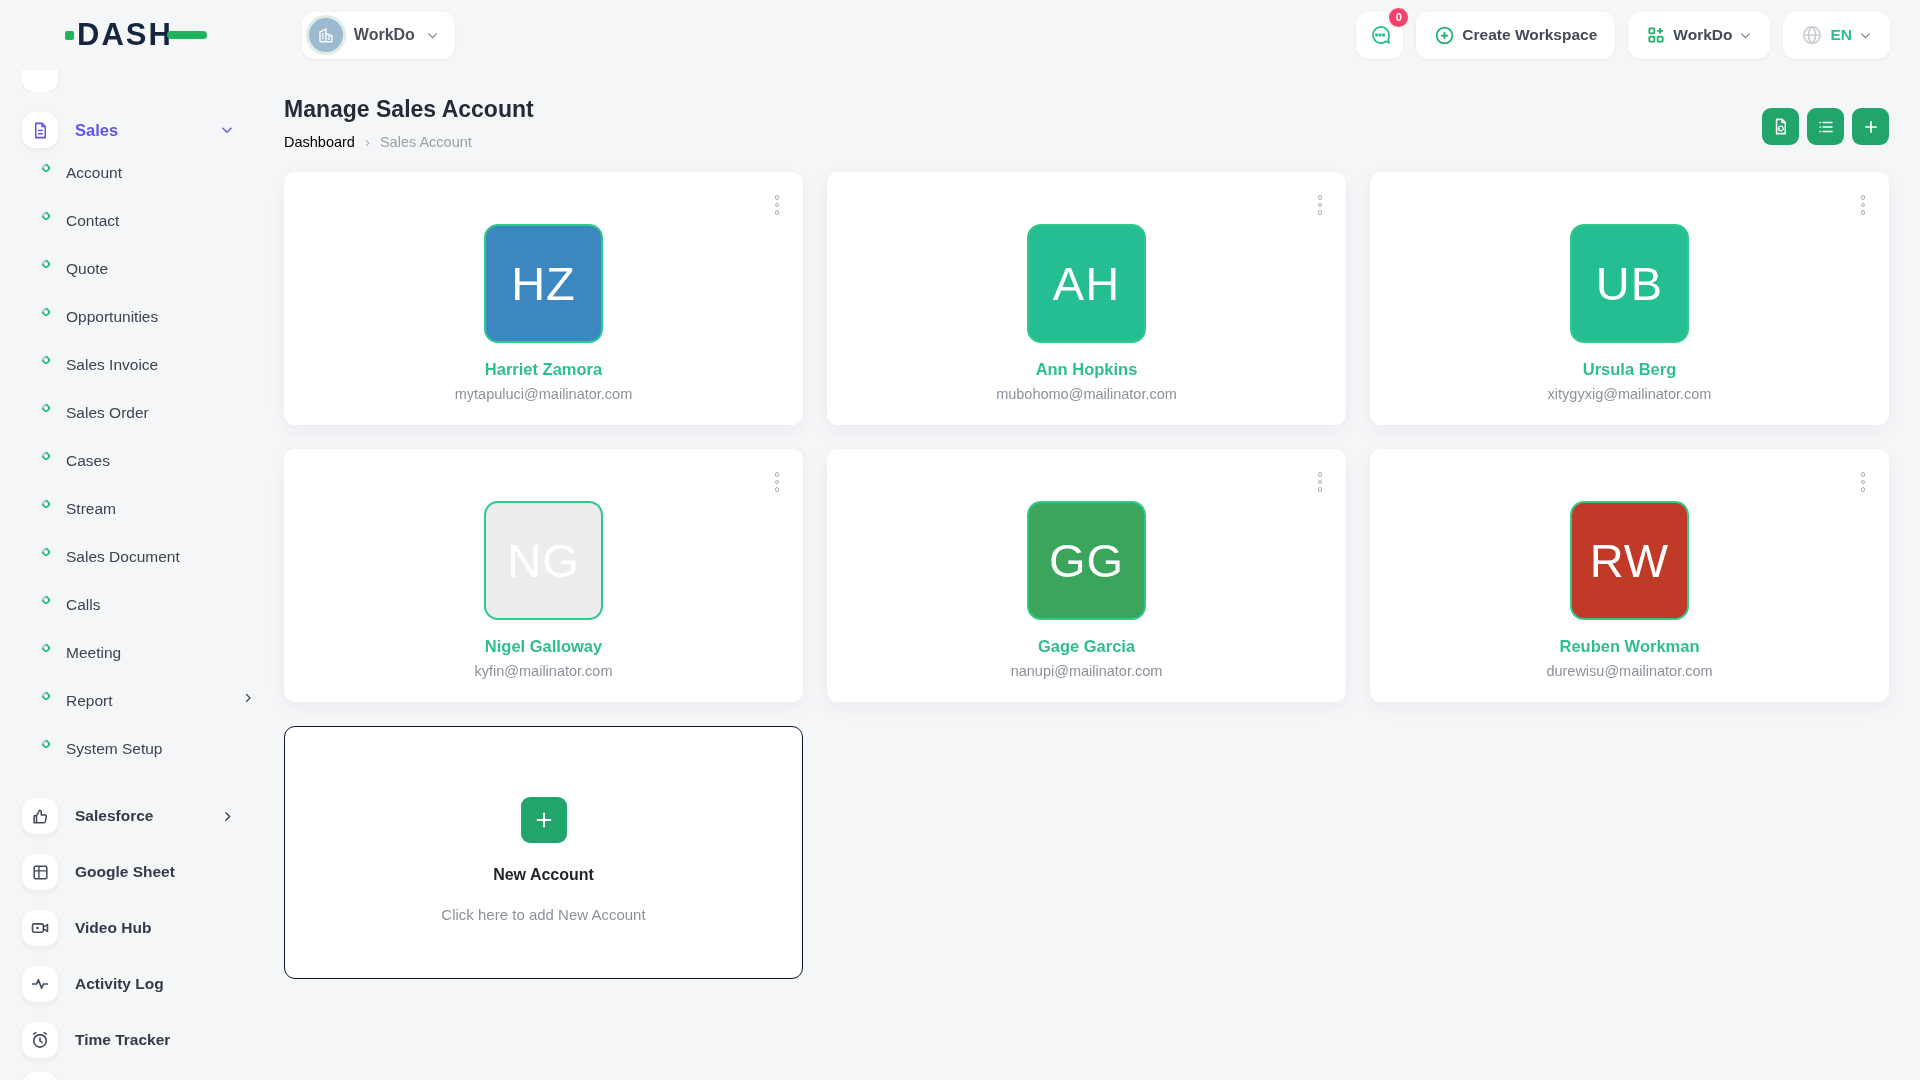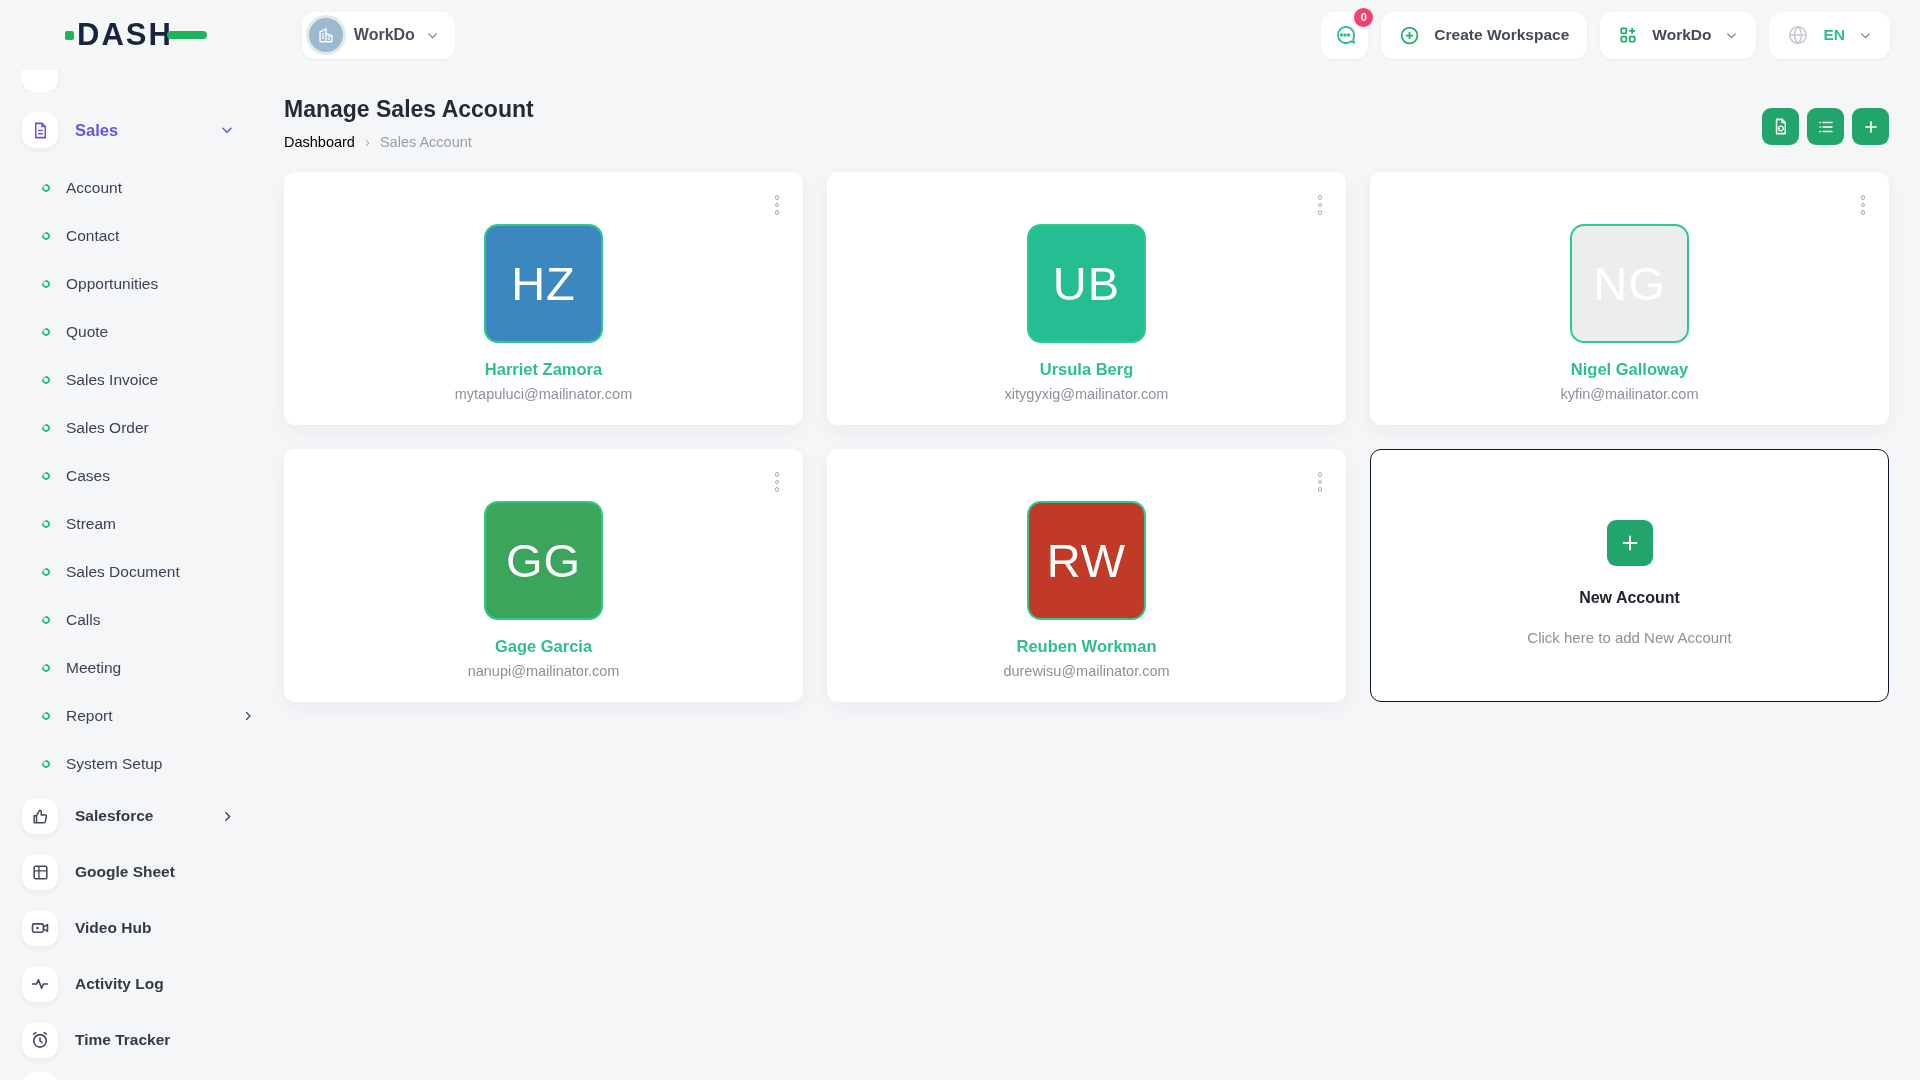--- a/index.html
+++ b/index.html
@@ -19,35 +19,35 @@
   .ws-pill { margin-left:95px; padding:6px 16px 6px 7px; gap:11px; }
   .ws-avatar { width:34px; height:34px; border-radius:50%; background:#9db9cf; display:flex; align-items:center;
                justify-content:center; box-shadow:0 0 0 3px rgba(160,200,190,.35); }
   .pill-label { font-size:16px; color:#49505c; font-weight:600; }
   .chev { display:inline-flex; }
   .topbar-right { margin-left:auto; display:flex; align-items:center; gap:13px; }
   .icon-btn { position:relative; width:47px; height:47px; justify-content:center; }
   .badge { position:absolute; top:-6px; right:-7px; min-width:23px; height:23px; border-radius:50%;
            background:#f1416c; color:#fff; font-size:11px; font-weight:700; display:flex; align-items:center;
            justify-content:center; border:2px solid #f5f6f8; }
-  .txt-pill { padding:0 18px; gap:14px; font-size:15.5px; font-weight:600; color:#434b57; }
+  .txt-pill { padding:0 18px; gap:7px; font-size:15.5px; font-weight:600; color:#434b57; }
   .lang-label { color:#2dbf8f; font-weight:700; font-size:15.5px; }
   
   .body-row { display:flex; }
   .sidebar { width:254px; flex:0 0 254px; padding-top:0; }
   .main { flex:1; padding:0 31px 0 30px; }
   
   .icon-box { width:36px; height:36px; background:#ffffff; border-radius:13px; display:flex; align-items:center;
               justify-content:center; box-shadow:0 2px 6px rgba(20,30,50,.06); flex:0 0 36px; }
   .partial-top { margin-left:22px; height:22px; overflow:hidden; display:flex; align-items:flex-end; }
   .partial-top .icon-box { height:44px; border-radius:13px; align-items:flex-start; padding-top:8px; }
   .side-group { display:flex; align-items:center; margin:14px 20px 0 22px; gap:17px; height:48px; cursor:pointer; }
   .side-group .label { font-size:16.5px; font-weight:700; color:#6155e6; flex:1; }
   .sub-list { list-style:none; margin-top:10px; }
-  .sub-item { display:flex; align-items:center; height:48px; padding-left:42px; gap:16px; cursor:pointer; }
+  .sub-item { display:flex; height:48px; padding-left:42px; gap:16px; cursor:pointer; }
   .sub-item .label { font-size:15.5px; color:#3b4453; flex:1; }
   .bullet { width:8px; height:8px; border-radius:50%; border:2.5px solid #2dbf8f; border-top-color:#b9c0cb;
             transform:rotate(-45deg); flex:0 0 8px; }
   .module { display:flex; align-items:center; height:56px; margin-left:22px; margin-right:20px; gap:17px; cursor:pointer; }
   .module .label { font-size:15.5px; font-weight:600; color:#333b49; flex:1; }
   .partial-bottom { margin:4px 0 0 22px; height:12px; overflow:hidden; }
   .partial-bottom .icon-box { height:36px; }
   
   .page-head { display:flex; align-items:flex-start; justify-content:space-between; padding-top:26px; }
   .page-title { font-size:23px; font-weight:700; color:#252b36; }
@@ -185,25 +185,25 @@
       <li class="sub-item">
           <span class="bullet"></span>
           <span class="label">Account</span>
         </li>
       <li class="sub-item">
           <span class="bullet"></span>
           <span class="label">Contact</span>
         </li>
       <li class="sub-item">
           <span class="bullet"></span>
+          <span class="label">Quote</span>
+        </li>
+      <li class="sub-item">
+          <span class="bullet"></span>
           <span class="label">Opportunities</span>
-        </li>
-      <li class="sub-item">
-          <span class="bullet"></span>
-          <span class="label">Quote</span>
         </li>
       <li class="sub-item">
           <span class="bullet"></span>
           <span class="label">Sales Invoice</span>
         </li>
       <li class="sub-item">
           <span class="bullet"></span>
           <span class="label">Sales Order</span>
         </li>
       <li class="sub-item">
@@ -344,20 +344,30 @@
         <div class="dots">
             <i></i>
             <i></i>
             <i></i>
           </div>
         <div class="avatar" style="background: rgb(61, 135, 192);">HZ</div>
         <div class="cname">Harriet Zamora</div>
         <div class="cemail">mytapuluci@mailinator.com</div>
       </div>
 
+      <div class="card">
+        <div class="dots">
+            <i></i>
+            <i></i>
+            <i></i>
+          </div>
+        <div class="avatar" style="background: rgb(36, 190, 146);">AH</div>
+        <div class="cname">Ann Hopkins</div>
+        <div class="cemail">mubohomo@mailinator.com</div>
+      </div>
 
       <div class="card">
         <div class="dots">
             <i></i>
             <i></i>
             <i></i>
           </div>
         <div class="avatar" style="background: rgb(36, 190, 146);">UB</div>
         <div class="cname">Ursula Berg</div>
         <div class="cemail">xitygyxig@mailinator.com</div>

